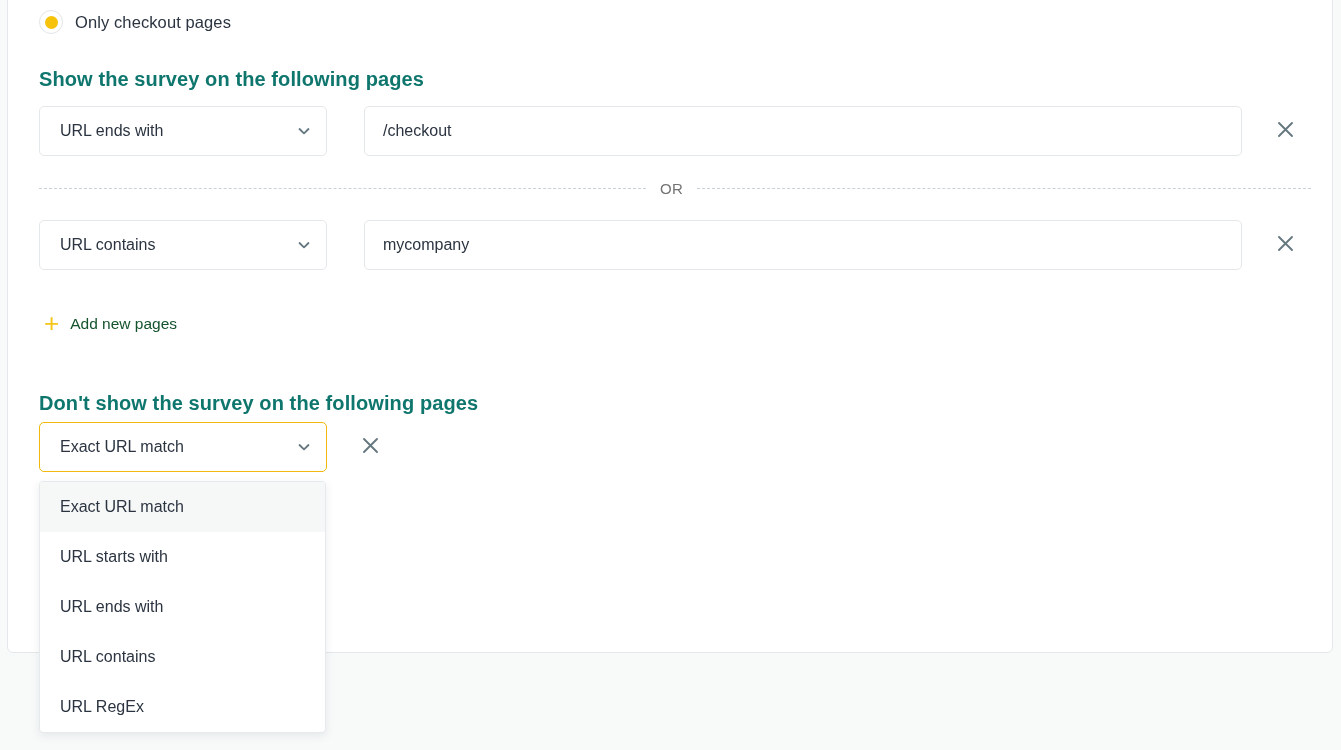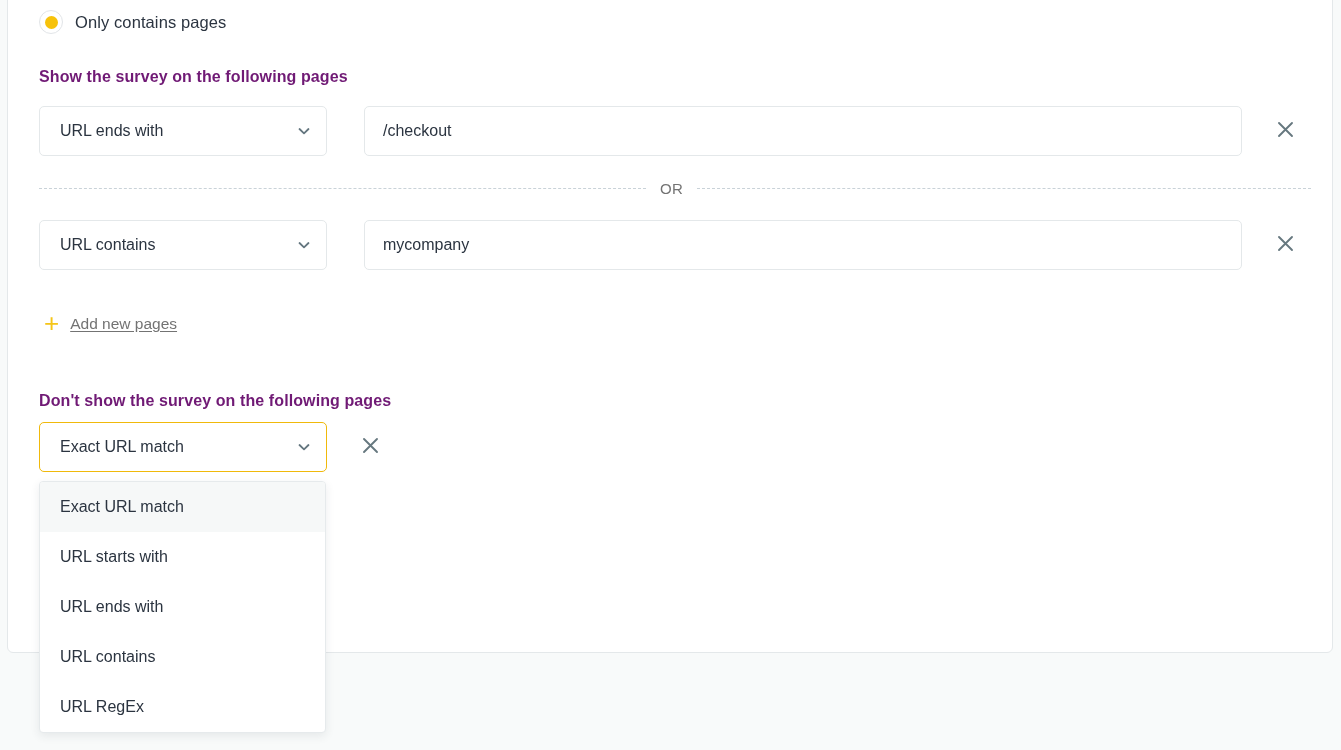--- a/index.html
+++ b/index.html
@@ -37,21 +37,21 @@
     width: 13px; height: 13px; border-radius: 50%;
     background: #f7c20a;
   }
   .radio-label {
     font-size: 16.5px; color: #2b3440; letter-spacing: .1px;
   }
 
   
   .heading {
     position: absolute; left: 39px;
-    font-size: 16px; font-weight: bold; color: #701a75;
+    font-size: 20px; font-weight: bold; color: #0f766e;
     letter-spacing: .1px;
   }
   .heading.h-include { top: 68px; }
   .heading.h-exclude { top: 384px; margin-top: 8px; }
 
   
   .rule-row {
     position: absolute; left: 39px; width: 1262px;
     display: flex; align-items: center;
   }
@@ -120,22 +120,22 @@
   .add-link {
     position: absolute; left: 44px; top: 312px;
     display: flex; align-items: center; gap: 11px;
     cursor: pointer;
   }
   .plus-icon {
     font-size: 26px; line-height: 1; color: #f5c518;
     font-weight: 400; margin-top: -2px;
   }
   .add-text {
-    font-size: 15.5px; color: #737373;
-    text-decoration: underline; text-underline-offset: 2px;
+    font-size: 15.5px; color: #14532d;
+    text-underline-offset: 2px;
   }
 
   
   .dropdown {
     position: absolute; left: 39px; top: 481px;
     width: 287px;
     background: #ffffff;
     border: 1px solid #e6eaec;
     border-radius: 4px;
     box-shadow: 0 3px 10px rgba(40,55,70,.09);
@@ -156,21 +156,21 @@
 <body>
 
 <div id="root">
 
   <div class="panel"></div>
 
   <div class="radio-row">
     <span class="radio-outer">
       <span class="radio-inner"></span>
     </span>
-    <span class="radio-label">Only contains pages</span>
+    <span class="radio-label">Only checkout pages</span>
   </div>
 
   <div class="heading h-include">Show the survey on the following pages</div>
 
   <div class="rule-row r1">
     <div class="select">
       <span class="select-value">URL ends with</span>
       <span class="chev">
         <svg viewBox="0 0 16 16" fill="none" xmlns="http://www.w3.org/2000/svg">
           <path d="M3.5 6 L8 10.3 L12.5 6" stroke="currentColor" stroke-width="1.8" stroke-linecap="round" stroke-linejoin="round"></path>

